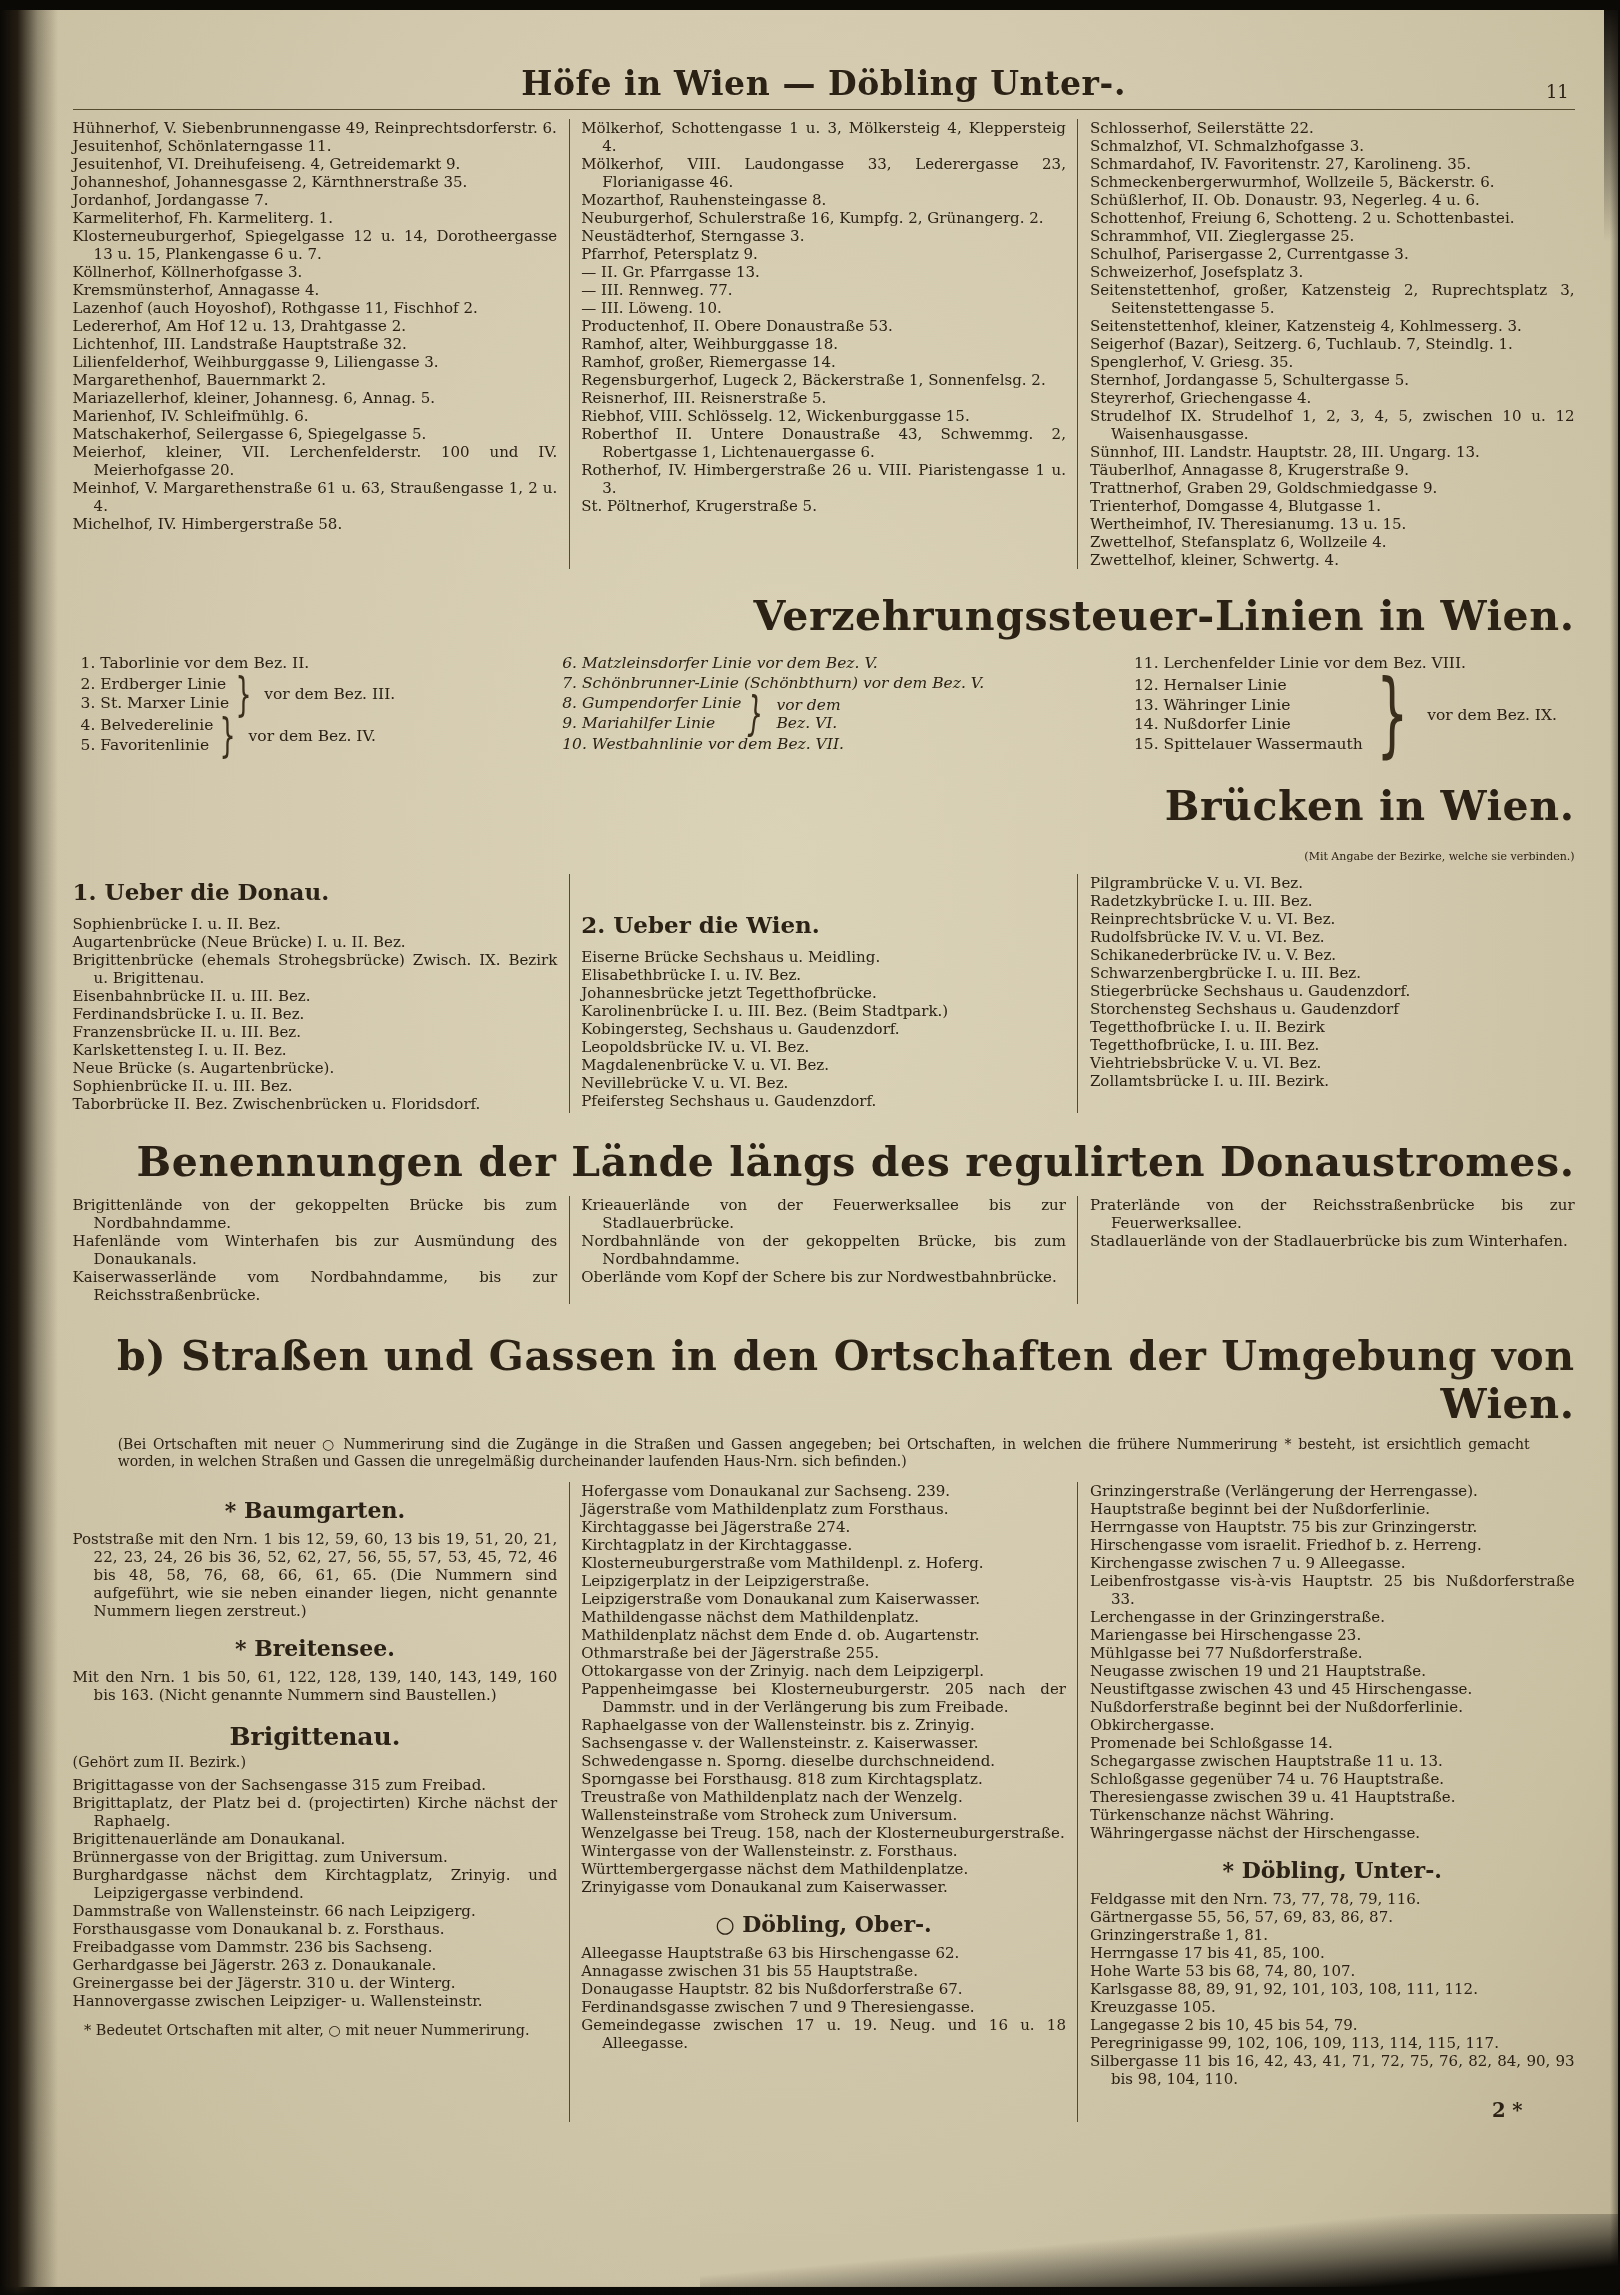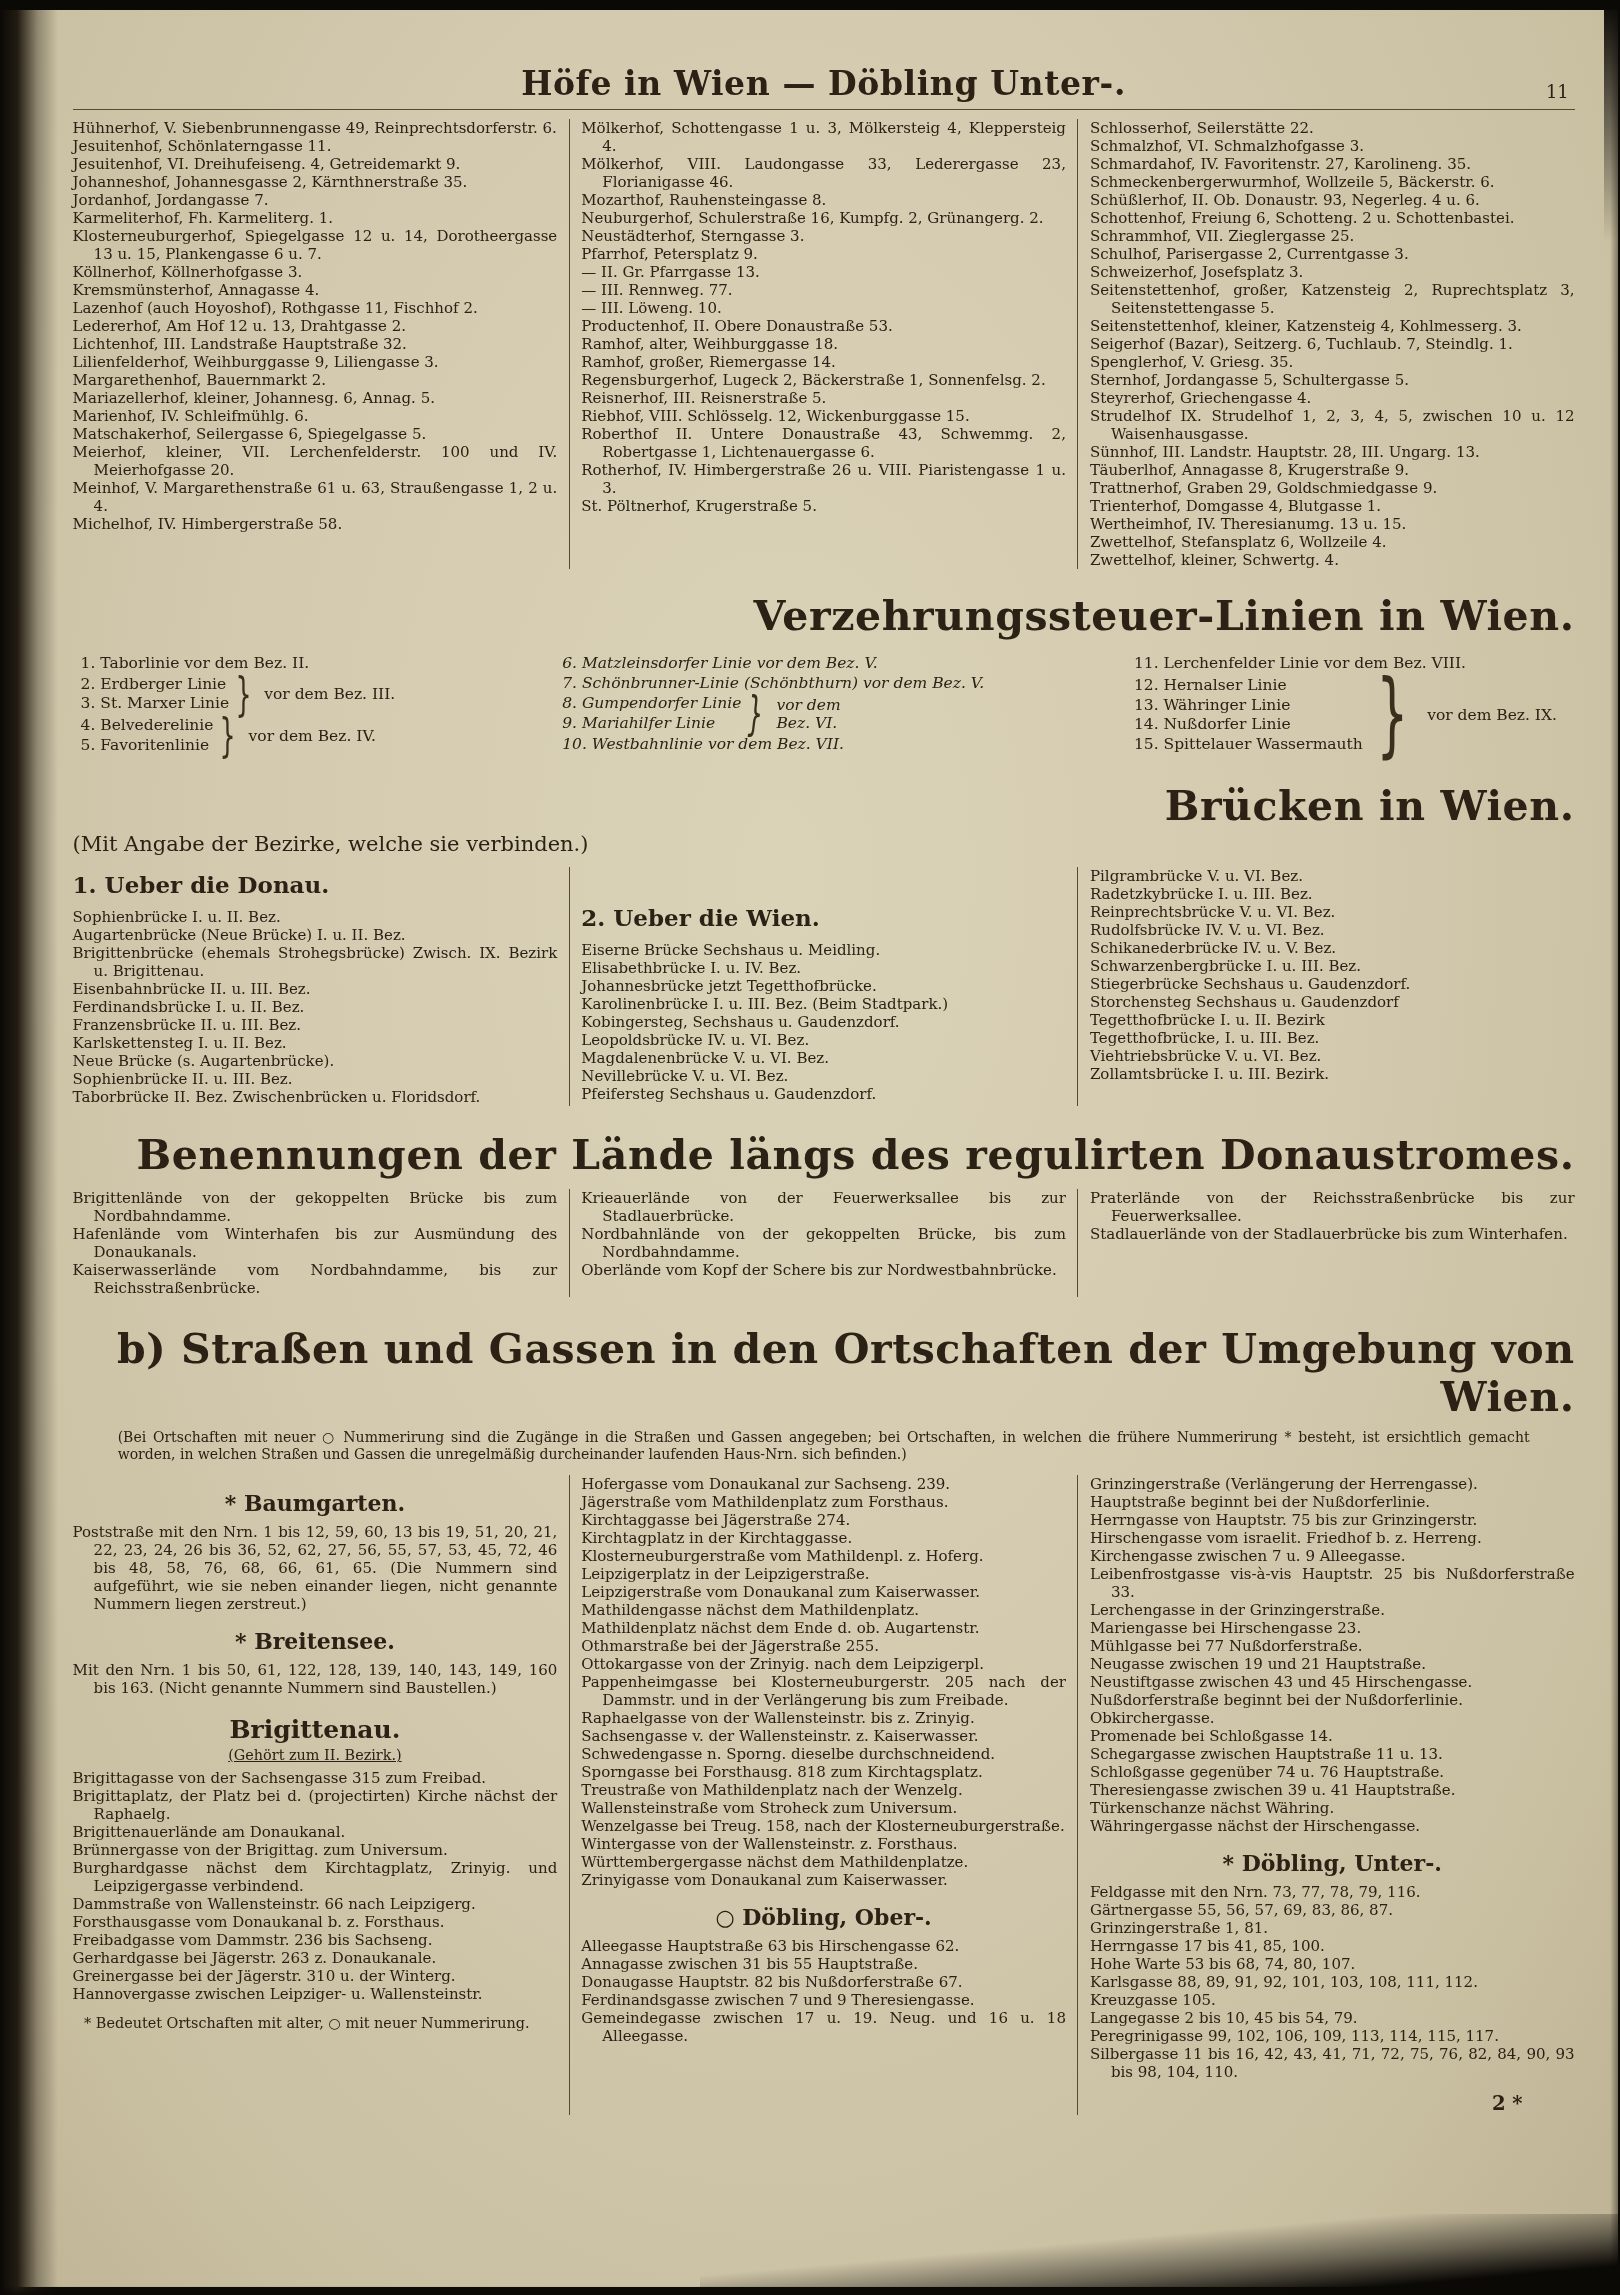--- a/index.html
+++ b/index.html
@@ -41,21 +41,21 @@
   .col + .col{border-left:1.2px solid #55492f;}
 
   .entry,.blk.entry{
     font-size:15px;line-height:18px;
     padding-left:21px;text-indent:-21px;text-align:justify;
   }
   .hoefe-cols{margin-top:9.2px;}
 
   
   .sec-title{text-align:right;font-weight:bold;font-size:41px;letter-spacing:0.6px;margin:0;}
-  .sec-subtitle{text-align:left;font-size:21px;margin-top:2px;}
+  .sec-subtitle{text-align:right;font-size:11px;margin-top:20px;}
 
   
   .steuer{margin-top:23px;}
   .steuer-cols{display:flex;margin-top:14px;}
   .scol{padding:0 8px;}
   .scol1{flex:0 0 31%;}
   .scol2{flex:0 0 37%;font-style:italic;}
   .scol3{flex:0 0 32%;}
   .sline{font-size:15.5px;line-height:19.6px;}
   .sgroup{display:flex;align-items:center;}
@@ -76,21 +76,21 @@
   .laende{margin-top:25px;}
   .laende-cols{display:flex;margin-top:10.4px;}
 
   
   .strassen{margin-top:28px;}
   .strassen-note{width:94%;margin:8px auto 0;text-align:justify;font-size:14px;line-height:16.7px;}
   .strassen-cols{display:flex;margin-top:12.7px;}
 
   .blk.locheading{text-align:center;font-weight:bold;font-size:22px;margin:15px 0 7px;}
   .blk.locheading-lg{text-align:center;font-weight:bold;font-size:25px;margin:17.3px 0 3.5px;}
-  .blk.subnote{text-align:center;font-size:14.4px;margin-bottom:5.8px;text-decoration:underline;}
+  .blk.subnote{font-size:14.4px;margin-bottom:5.8px;}
   .blk.footnote{margin-top:12px;font-size:14.4px;line-height:17.3px;padding-left:23px;text-indent:-11.5px;}
   .blk.pagemark{text-align:right;font-weight:bold;font-size:19.6px;margin-top:10.4px;padding-right:52px;}
 </style>
 </head>
 <body>
 
 <div class="page">
   <div class="content">
 
     <div class="page-header">

